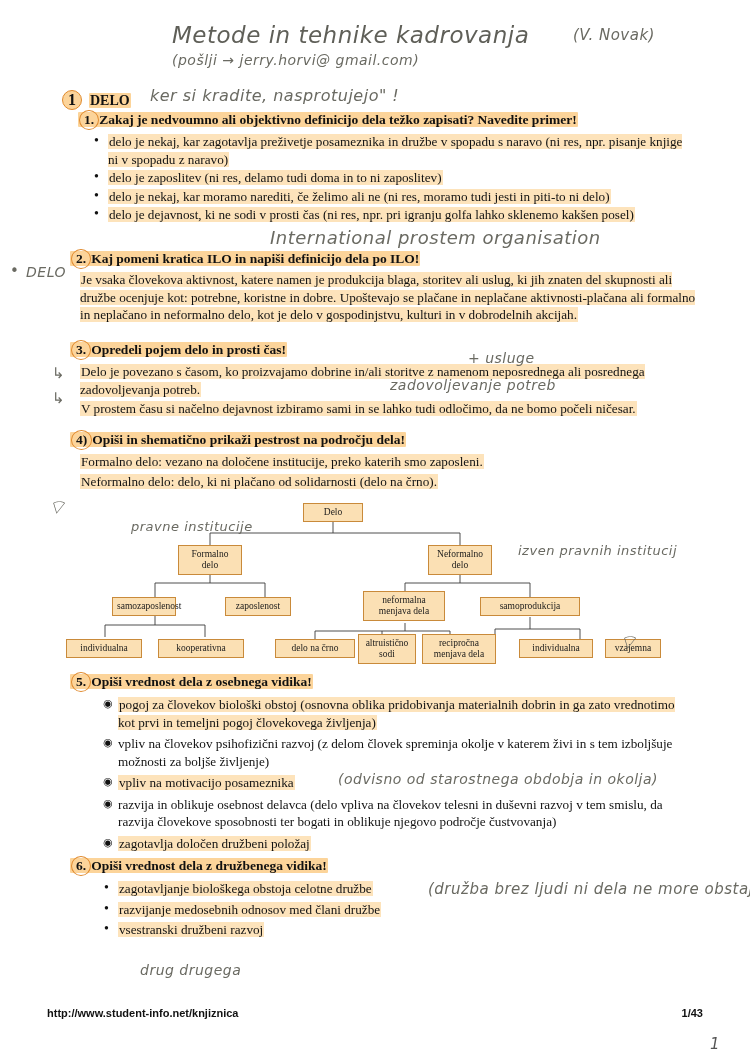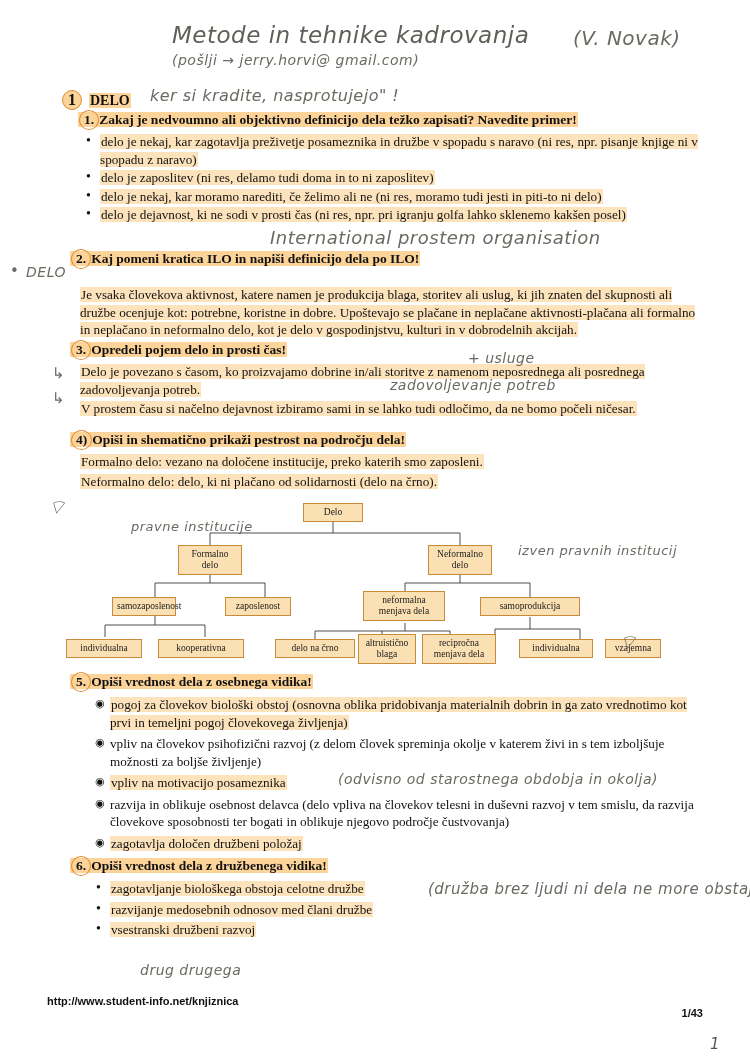--- a/index.html
+++ b/index.html
@@ -48,21 +48,21 @@
     border:1.6px solid #e08a2e;
     border-radius: 50%/50%;
     padding: 0px 5px;
     font-weight:bold;
     background:#fcd49a;
   }
   .qline { font-weight: bold; font-size: 13.5px; }
 
   .blk { position:absolute; width: 620px; font-size: 13.2px; line-height: 1.33; }
 
-  ul.bul { margin: 0; padding-left: 20px; list-style: none; }
+  ul.bul { margin: 8px; padding-left: 20px; list-style: none; }
   ul.bul > li { position: relative; margin: 0 0 1px 0; padding-left: 2px; }
   ul.bul > li:before {
     content: "\2022";
     position: absolute;
     left: -12px;
     top: -1px;
     font-size: 14px;
     color: #111;
   }
   ul.bul2 > li:before { content: "\25C9"; font-size: 11px; left:-13px; top:0; }
@@ -77,40 +77,40 @@
     text-align: center;
     padding: 3px 4px;
     line-height: 1.15;
     font-family: "Liberation Serif", serif;
     color: #1a1a1a;
   }
   .lines { position:absolute; left:0; top:0; }
 
   
   .footer-url {
-    position:absolute; left:47px; bottom:54px;
+    position:absolute; left:47px; bottom:42px;
     font-family:"Liberation Sans", sans-serif;
     font-size: 11px; font-weight:bold; color:#111;
   }
   .footer-page {
     position:absolute; right:47px; bottom:42px;
     font-family:"Liberation Sans", sans-serif;
     font-size: 11px; font-weight:bold; color:#111;
   }
   .page-mark { position:absolute; right: 30px; bottom: 14px; font-family:"DejaVu Sans",sans-serif; font-size:13px; color:#555; }
 
   .arrow-left { position:absolute; font-family:"DejaVu Sans",sans-serif; color:#6a6a62; font-size:15px; }
 </style>
 </head>
 <body>
 
 <div class="page">
 
   <div class="hw big" style="left:172px; top:22px; font-size:23px; color:#5f5f58;">Metode in tehnike kadrovanja</div>
-  <div class="hw big" style="left:573px; top:26px; font-size:20px;">(V. Novak)</div>
+  <div class="hw big" style="left:573px; top:26px; font-size:15px;">(V. Novak)</div>
   <div class="hw med" style="left:172px; top:52px; font-size:14px;">(pošlji → jerry.horvi@ gmail.com)</div>
 
   <div style="position:absolute; left:62px; top:90px;">
     <span class="qnum">1</span>
     <span class="hl" style="font-family:'Liberation Serif',serif; font-weight:bold; font-size:14px; margin-left:3px;">DELO</span>
   </div>
   <div class="hw med" style="left:150px; top:86px; font-size:16px;">ker si kradite, nasprotujejo" !</div>
 
   <div class="blk" style="left:78px; top:110px; width:625px;">
     <div class="qline">
@@ -125,21 +125,21 @@
       <li><span class="hl-light">delo je dejavnost, ki ne sodi v prosti čas (ni res, npr. pri igranju golfa lahko sklenemo kakšen posel)</span></li>
     </ul>
   </div>
 
   <div class="blk" style="left:70px; top:249px; width:630px;">
     <div class="qline">
       <span class="hl" style="font-weight:bold;">
         <span class="qnum" style="background:transparent; padding:0 4px;">2.</span><span>Kaj pomeni kratica ILO in napiši definicijo dela po ILO!</span>
       </span>
     </div>
-    <div style="margin-top:17px; padding-left:10px;">
+    <div style="margin-top:2px; padding-left:10px;">
       <span class="hl-light">Je vsaka človekova aktivnost, katere namen je produkcija blaga, storitev ali uslug, ki jih znaten del skupnosti ali družbe ocenjuje kot: potrebne, koristne in dobre. Upoštevajo se plačane in neplačane aktivnosti-plačana ali formalno in neplačano in neformalno delo, kot je delo v gospodinjstvu, kulturi in v dobrodelnih akcijah.</span>
     </div>
   </div>
   <div class="hw" style="left:270px; top:227px; font-size:18px;">International prostem organisation</div>
   <div class="hw" style="left:26px; top:264px; font-size:14px;">DELO</div>
   <div class="arrow-left" style="left:10px; top:262px;">•</div>
 
   <div class="blk" style="left:70px; top:340px; width:630px;">
     <div class="qline">
       <span class="hl" style="font-weight:bold;">
@@ -212,21 +212,21 @@
     <div class="node" style="left:243px; top:8px; width:60px;">Delo</div>
     <div class="node" style="left:118px; top:50px; width:64px;">Formalno delo</div>
     <div class="node" style="left:368px; top:50px; width:64px;">Neformalno delo</div>
     <div class="node" style="left:52px; top:102px; width:64px;">samozaposlenost</div>
     <div class="node" style="left:165px; top:102px; width:66px;">zaposlenost</div>
     <div class="node" style="left:303px; top:96px; width:82px;">neformalna menjava dela</div>
     <div class="node" style="left:420px; top:102px; width:100px;">samoprodukcija</div>
     <div class="node" style="left:6px; top:144px; width:76px;">individualna</div>
     <div class="node" style="left:98px; top:144px; width:86px;">kooperativna</div>
     <div class="node" style="left:215px; top:144px; width:80px;">delo na črno</div>
-    <div class="node" style="left:298px; top:139px; width:58px;">altruistično blaga</div>
+    <div class="node" style="left:298px; top:139px; width:58px;">altruistično sodi</div>
     <div class="node" style="left:362px; top:139px; width:74px;">recipročna menjava dela</div>
     <div class="node" style="left:459px; top:144px; width:74px;">individualna</div>
     <div class="node" style="left:545px; top:144px; width:56px;">vzajemna</div>
   </div>
 
   <div class="hw sm" style="left:131px; top:519px; font-size:13px;">pravne institucije</div>
   <div class="hw sm" style="left:518px; top:543px; font-size:13px;">izven pravnih institucij</div>
   <div class="hw" style="left:47px; top:495px; font-size:20px;">⌔</div>
   <div class="hw" style="left:618px; top:630px; font-size:20px;">⌔</div>
 

